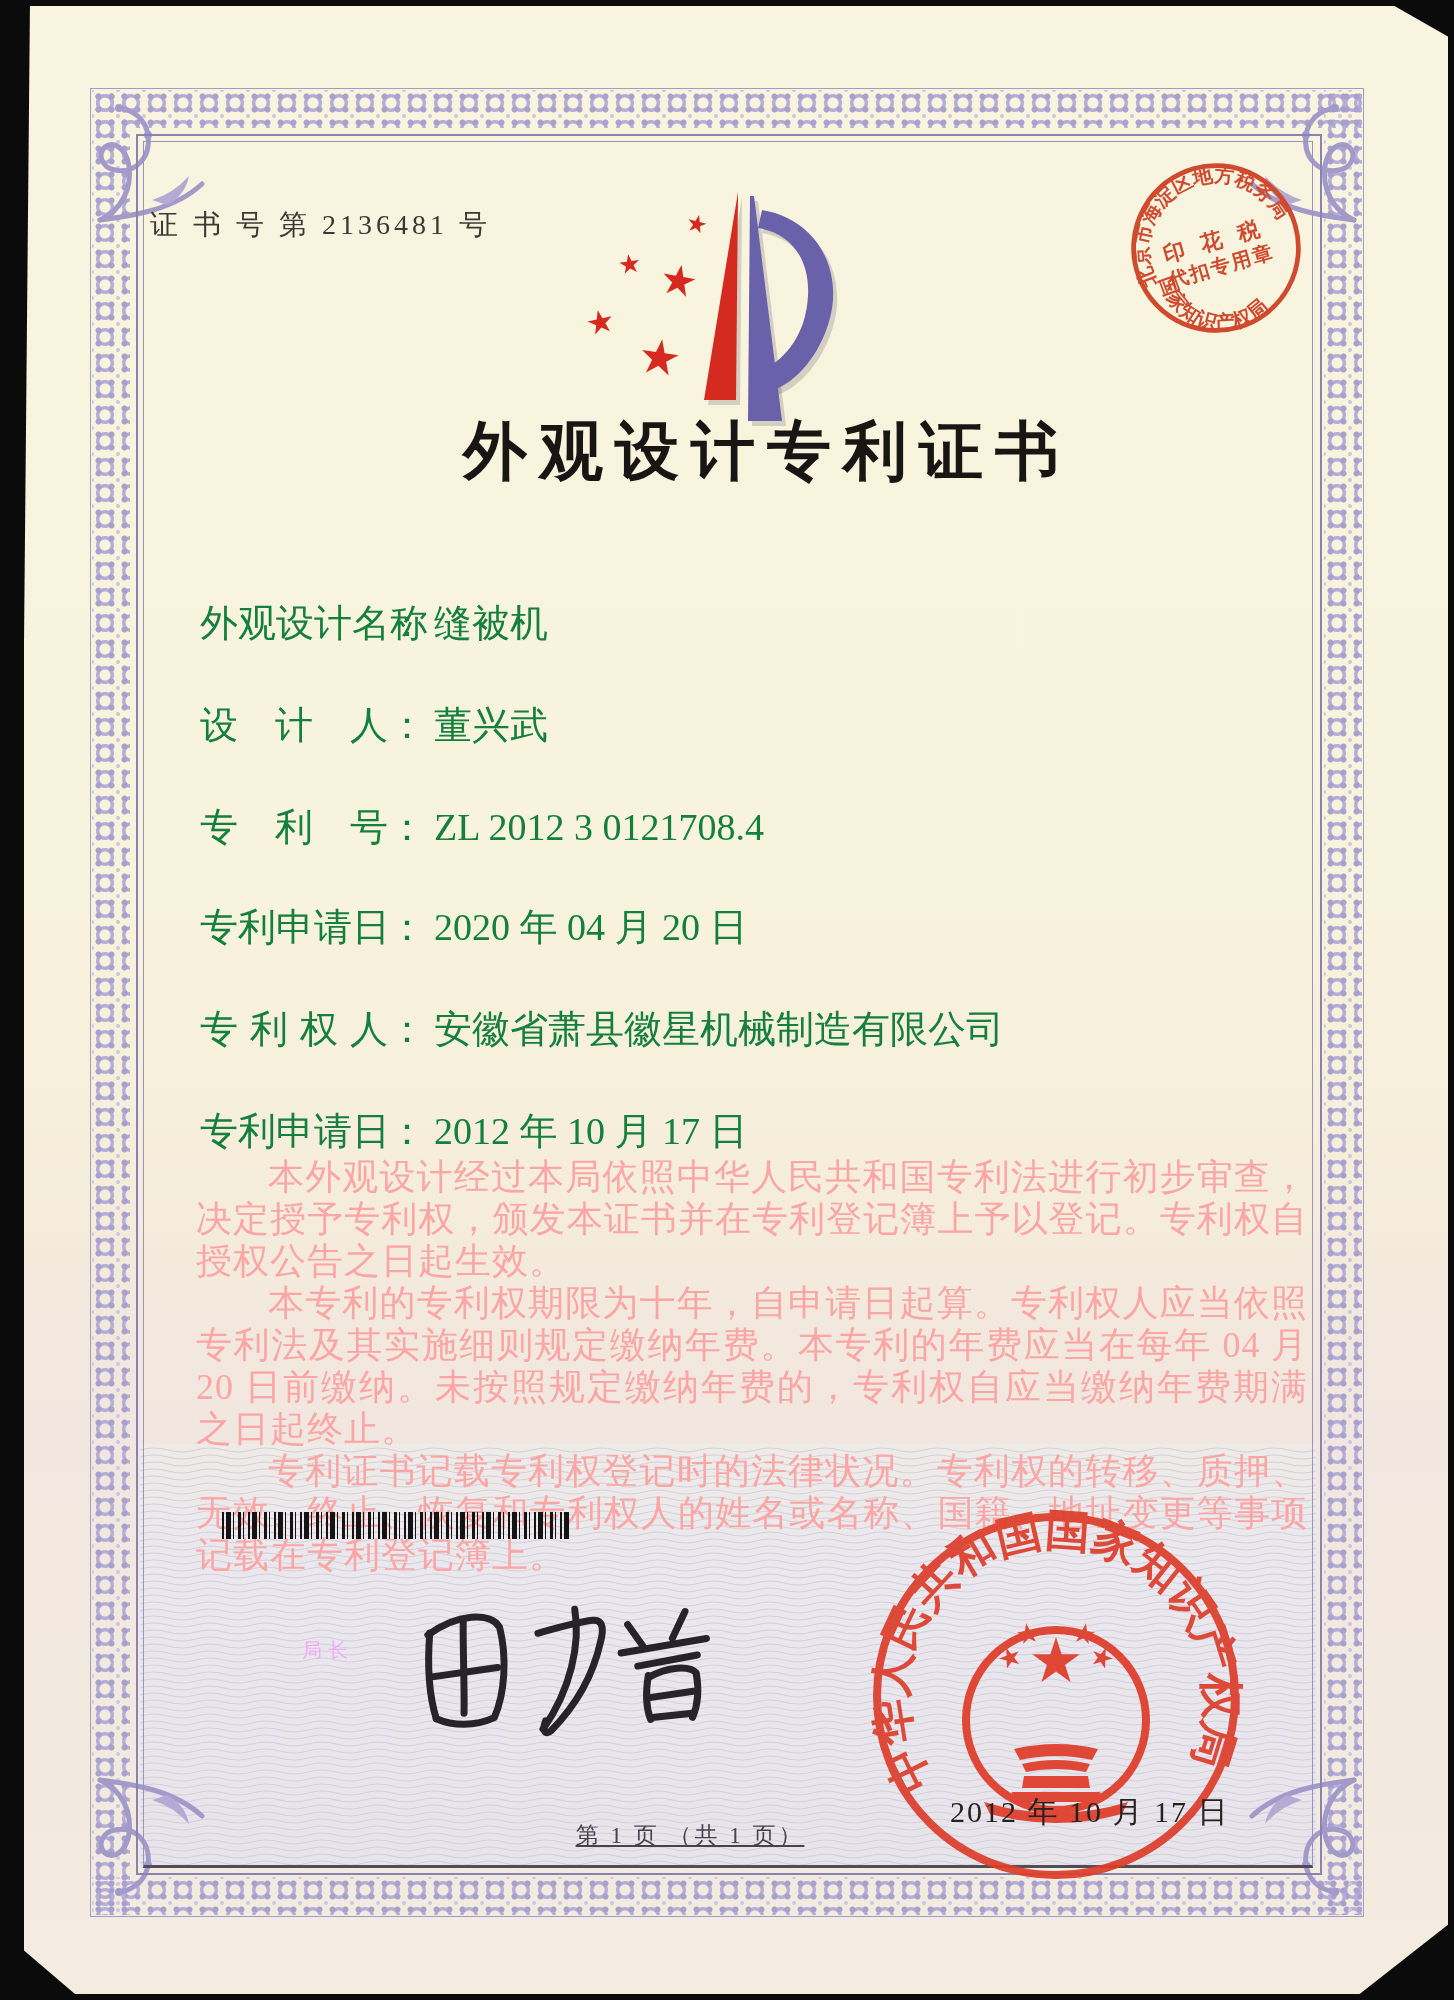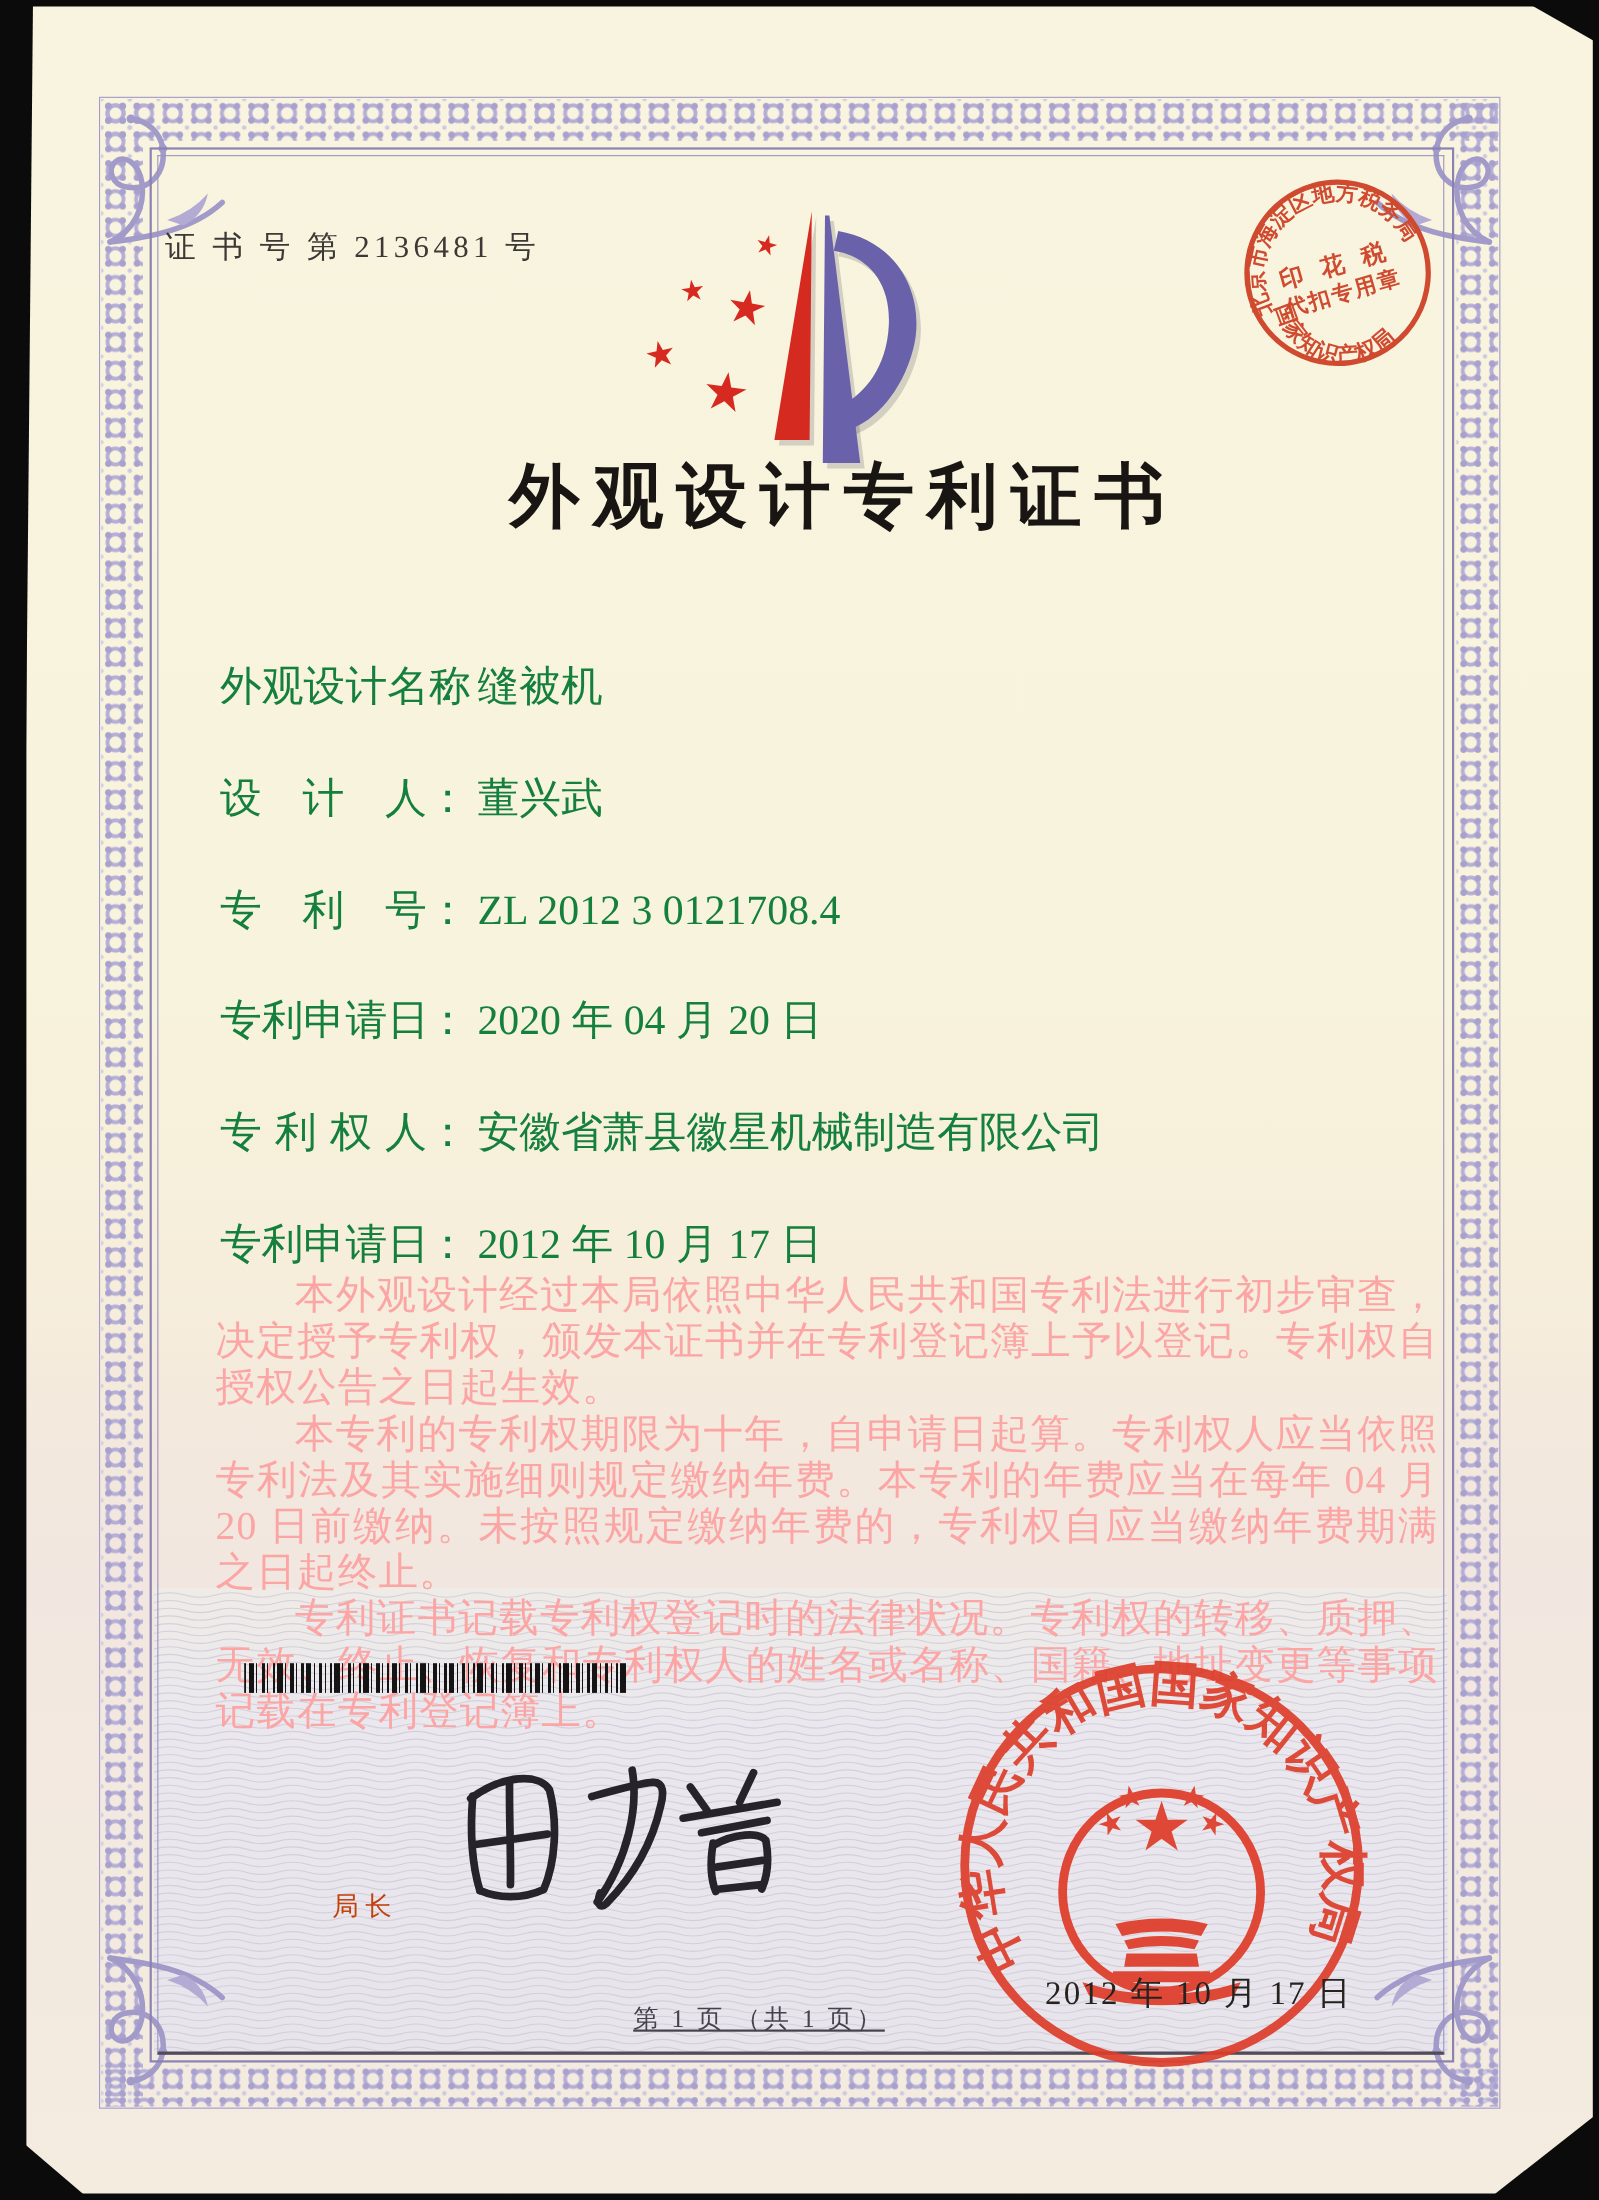--- a/index.html
+++ b/index.html
@@ -44,21 +44,21 @@
   .paragraphs{position:absolute;left:196px;top:1156px;width:1112px;
     font-size:36px;line-height:42px;color:#fca5a5;text-align:justify;letter-spacing:1px;}
   .paragraphs p{margin:0;text-indent:2em;}
   .barcode{position:absolute;left:222px;top:1512px;width:348px;height:27px;
     background:repeating-linear-gradient(90deg,
       #141414 0 2px, rgba(0,0,0,0) 2px 4px,
       #141414 4px 9px, rgba(0,0,0,0) 9px 11px,
       #141414 11px 12px, rgba(0,0,0,0) 12px 16px,
       #141414 16px 19px, rgba(0,0,0,0) 19px 21px,
       #141414 21px 22px, rgba(0,0,0,0) 22px 26px);}
-  .sig-title{position:absolute;left:302px;top:1717px;font-size:24px;color:#c2410c;letter-spacing:6px;}
+  .sig-title{position:absolute;left:302px;top:1637px;font-size:20px;color:#f0abfc;letter-spacing:6px;}
   .signature{position:absolute;left:398px;top:1588px;width:330px;height:168px;transform:rotate(-3deg);}
   .sr{position:absolute;font-size:0;color:transparent;}
   .seal{position:absolute;left:866px;top:1506px;width:380px;height:380px;}
   .seal-date{position:absolute;left:950px;top:1792px;font-size:30px;color:#26221f;letter-spacing:2px;}
   .tax-stamp{position:absolute;left:1126px;top:158px;width:180px;height:180px;transform:rotate(-16deg);}
   .footer{position:absolute;left:140px;top:1820px;width:1100px;text-align:center;
     font-size:23px;color:#45424c;letter-spacing:3px;text-decoration:underline;}
   
   .edge{position:absolute;background:#0b0b0b;}
   .edge.left-strip{left:0;top:0;width:30px;height:770px;

